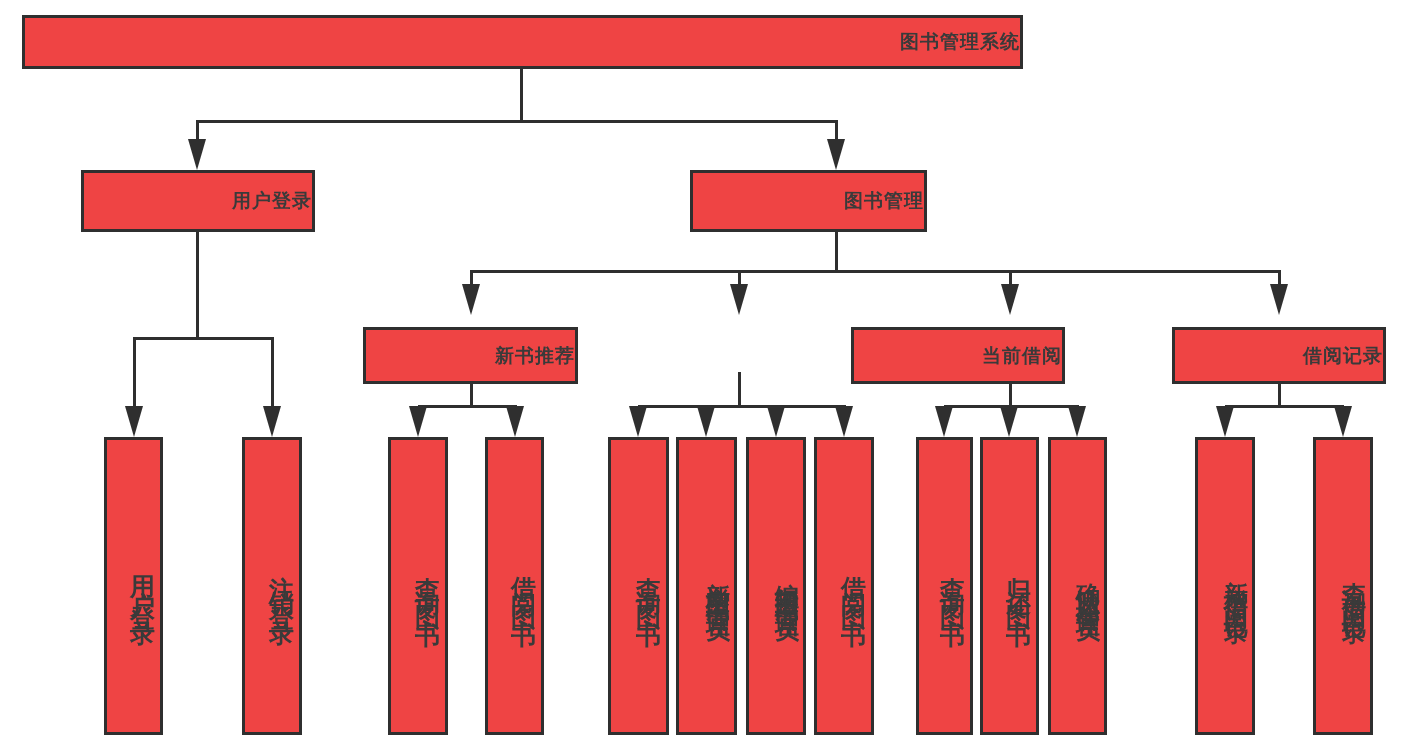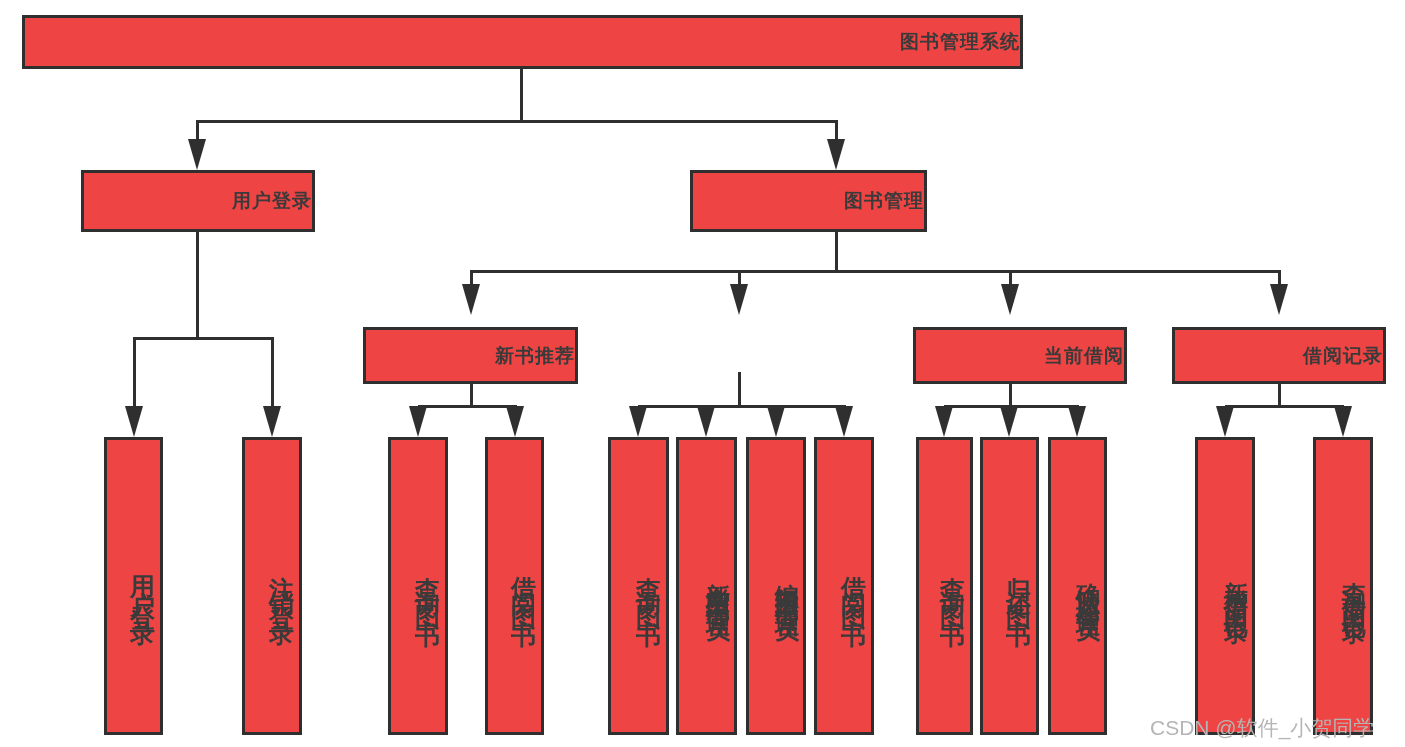--- a/index.html
+++ b/index.html
@@ -129,21 +129,21 @@
   <div class="box lvl2" style="left:81px;width:234px;">
     <span class="hlabel">用户登录</span>
   </div>
   <div class="box lvl2" style="left:690px;width:237px;">
     <span class="hlabel">图书管理</span>
   </div>
 
   <div class="box lvl3" style="left:363px;width:215px;">
     <span class="hlabel">新书推荐</span>
   </div>
-  <div class="box lvl3" style="left:913px;width:214px;">
+  <div class="box lvl3" style="left:851px;width:214px;">
     <span class="hlabel">当前借阅</span>
   </div>
   <div class="box lvl3" style="left:1172px;width:214px;">
     <span class="hlabel">借阅记录</span>
   </div>
 
   <div class="box leaf" style="left:104px;width:59px;">
     <span class="vtext short">用户登录</span>
   </div>
   <div class="box leaf" style="left:242px;width:60px;">
@@ -180,15 +180,14 @@
     <span class="vtext xlong">确认归还（管理员）</span>
   </div>
 
   <div class="box leaf" style="left:1195px;width:60px;">
     <span class="vtext long">新增借阅记录</span>
   </div>
   <div class="box leaf" style="left:1313px;width:60px;">
     <span class="vtext long">查询借阅记录</span>
   </div>
 
-  <div class="watermark">CSDN @软件_小贺同学</div>
 
 </div>
 
 </body></html>

